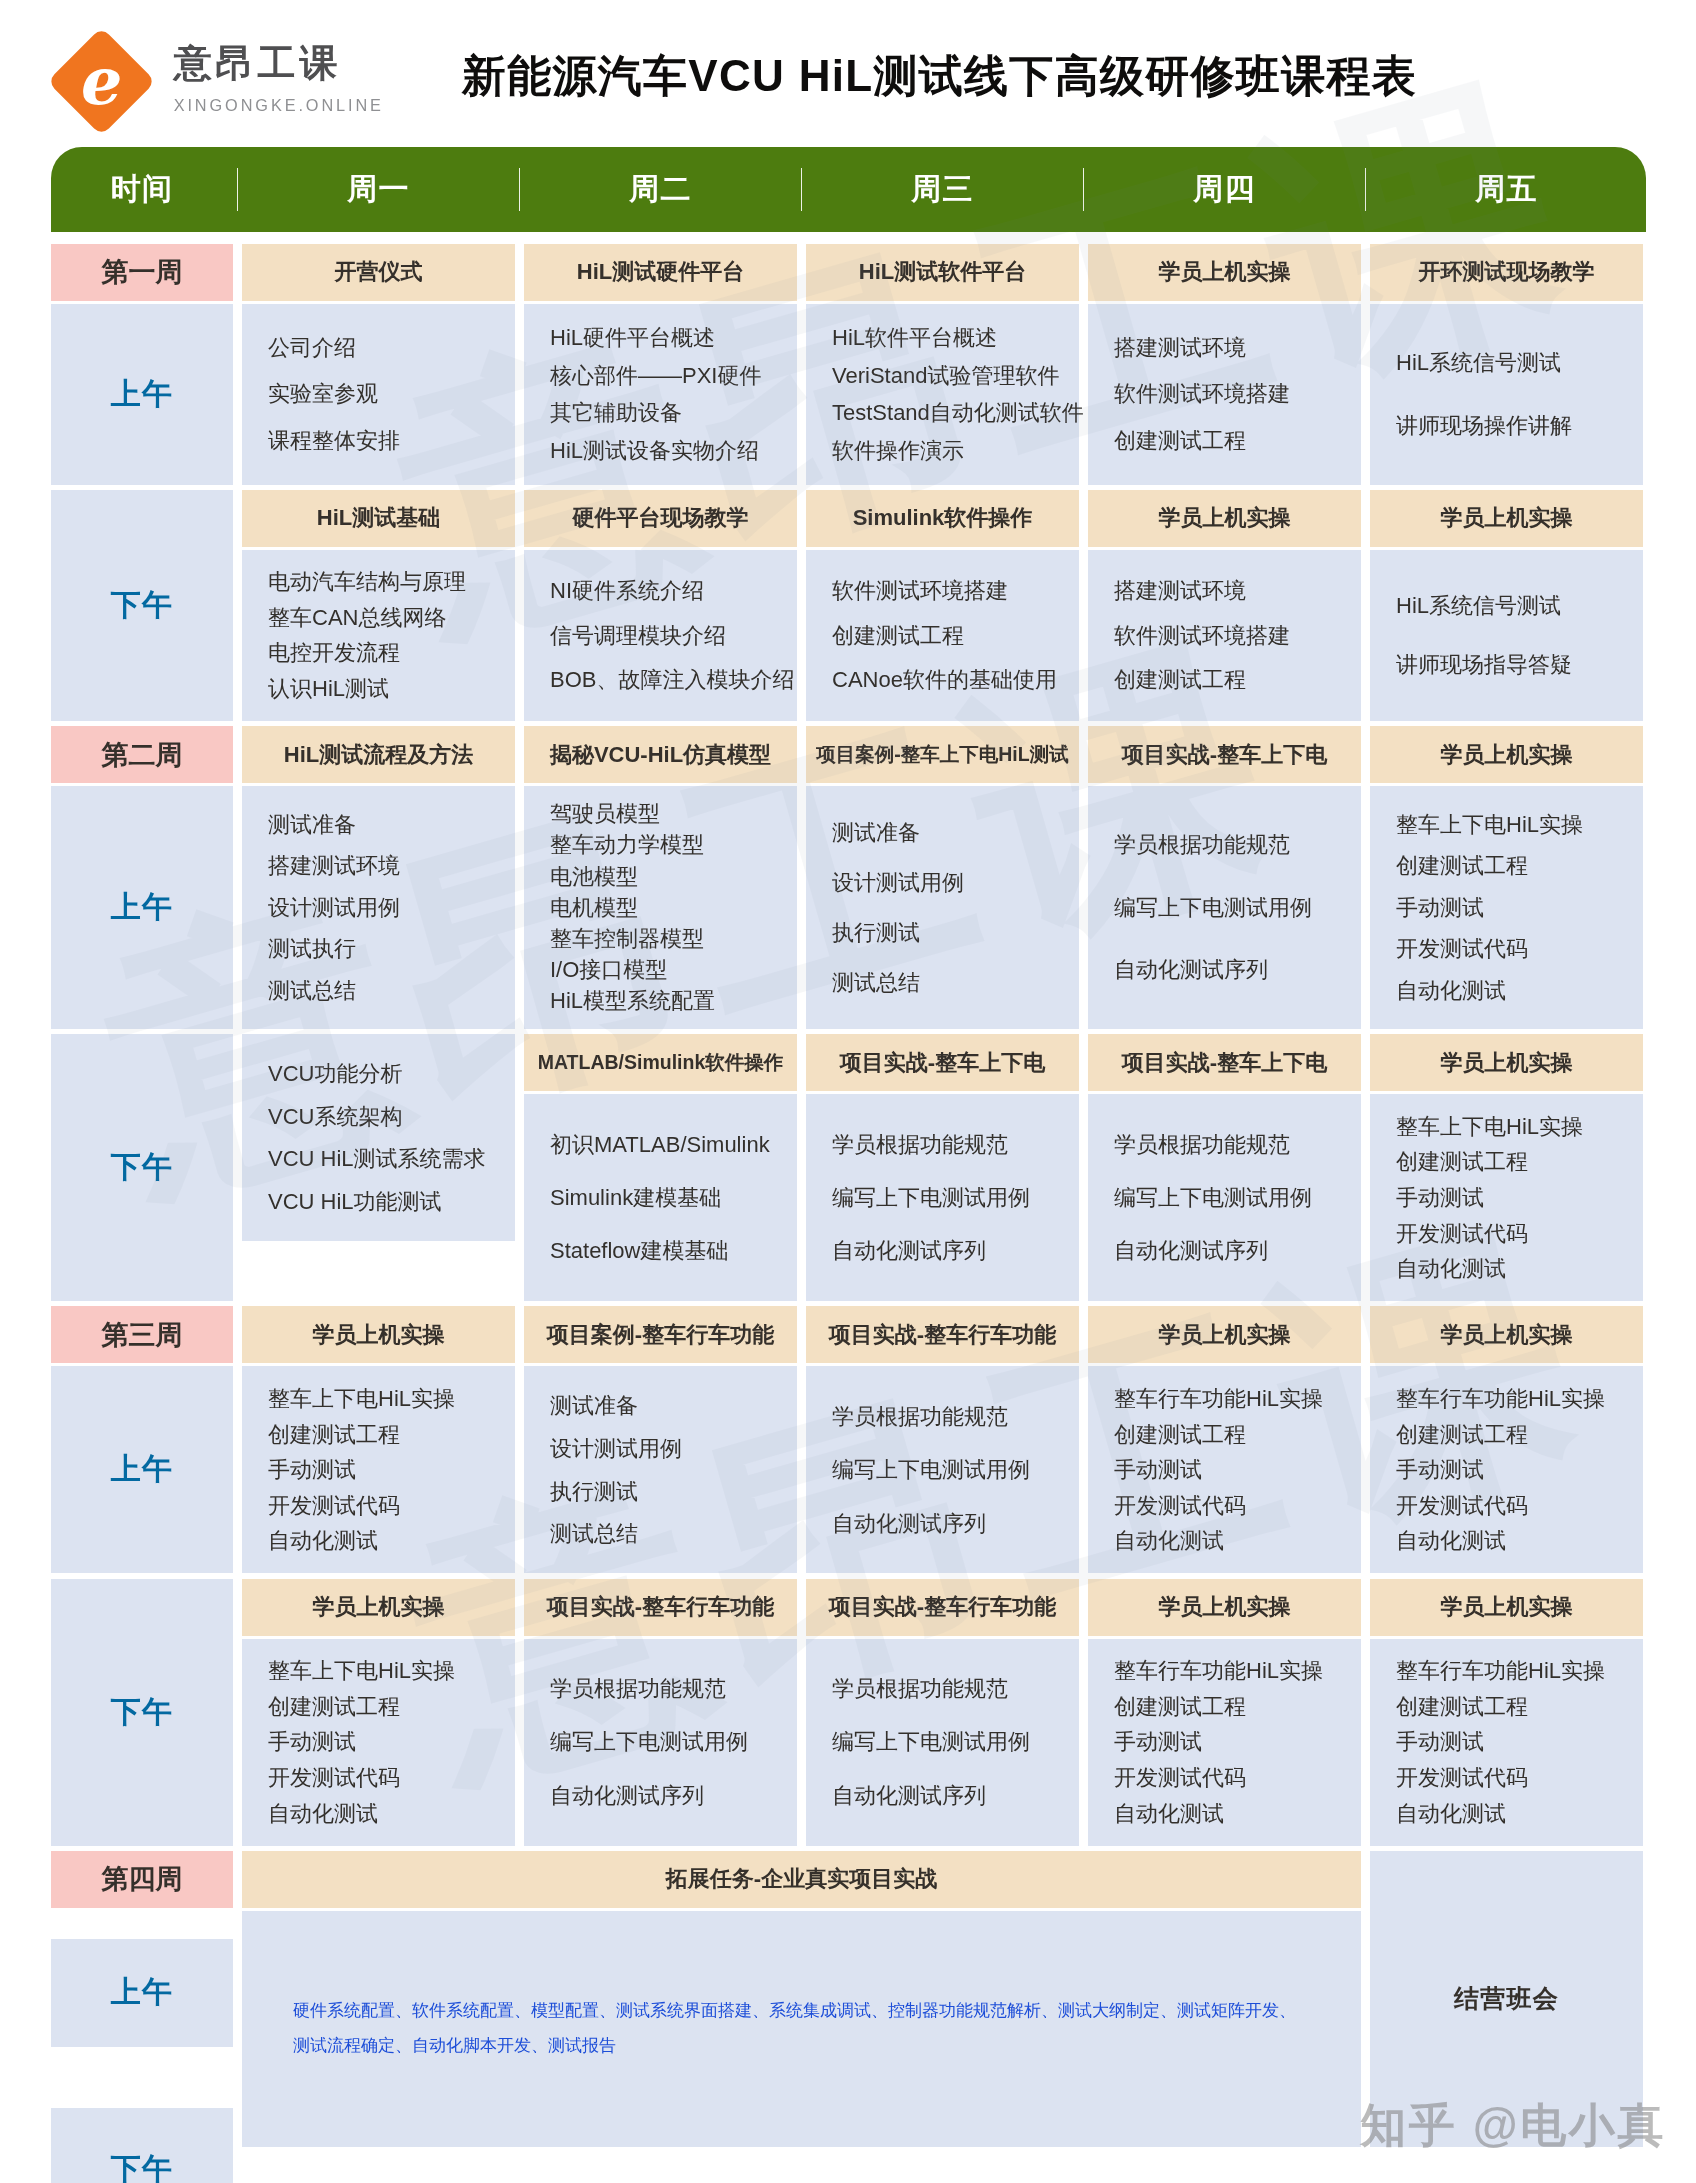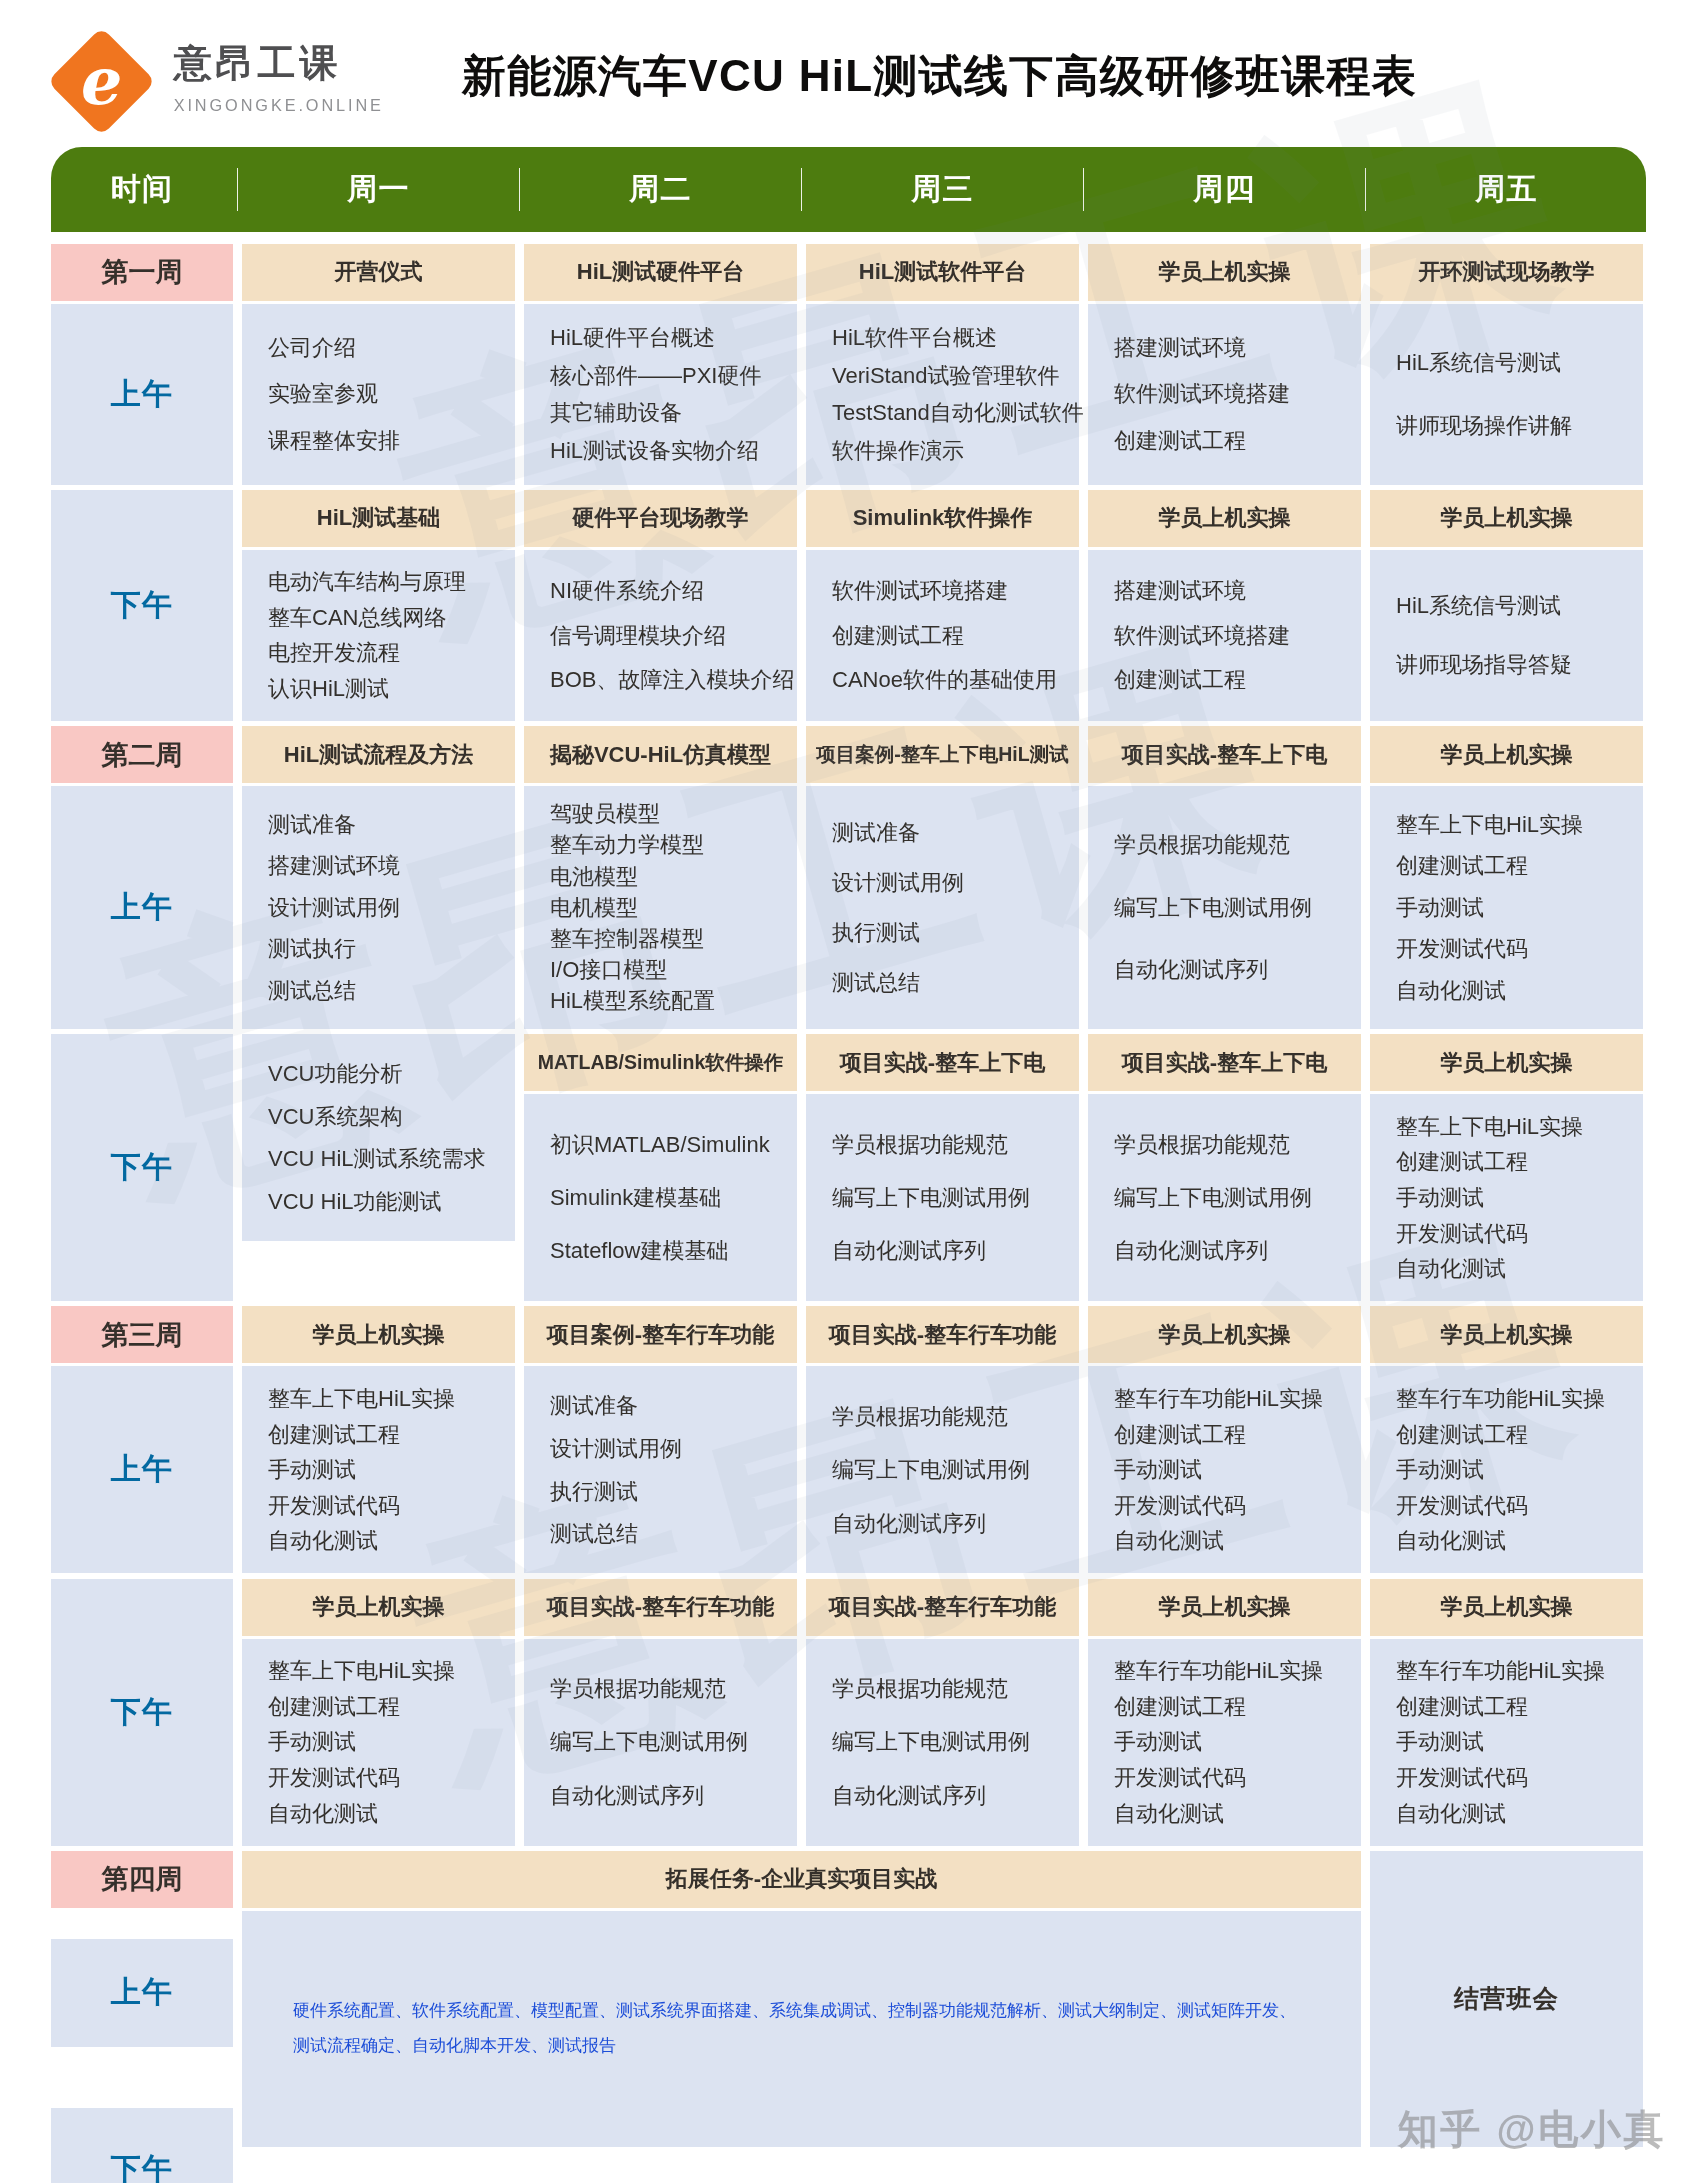--- a/index.html
+++ b/index.html
@@ -48,21 +48,21 @@
   .mergecard .card-body{height:236px;justify-content:center;padding:0 46px;}
   .mergecard p{margin:5px;font-size:17px;line-height:2.05;color:#1d4ed8;}
   .fri{grid-column:6;height:296px;background:#DCE3F1;display:flex;align-items:center;justify-content:center;
        font-size:25px;font-weight:600;color:#35302b;letter-spacing:1.3px;}
   
   .wm{position:absolute;font-size:280px;font-weight:700;color:#6f7f93;opacity:.055;
       transform:rotate(-16deg);white-space:nowrap;pointer-events:none;z-index:5;letter-spacing:19.5px;}
   .wm1{left:391px;top:169px;}
   .wm2{left:98px;top:729px;}
   .wm3{left:404px;top:1315px;}
-  .credit{position:absolute;right:30px;bottom:26px;font-size:40px;font-weight:700;
+  .credit{position:absolute;right:30px;bottom:26px;font-size:46px;font-weight:700;
           color:rgba(120,120,120,.5);z-index:6;letter-spacing:2.6px;pointer-events:none;}
 </style>
 </head>
 <body>
 
 <div class="page">
 
   <div class="hdr">
     <div class="logo">
       <div class="logo-mark">

